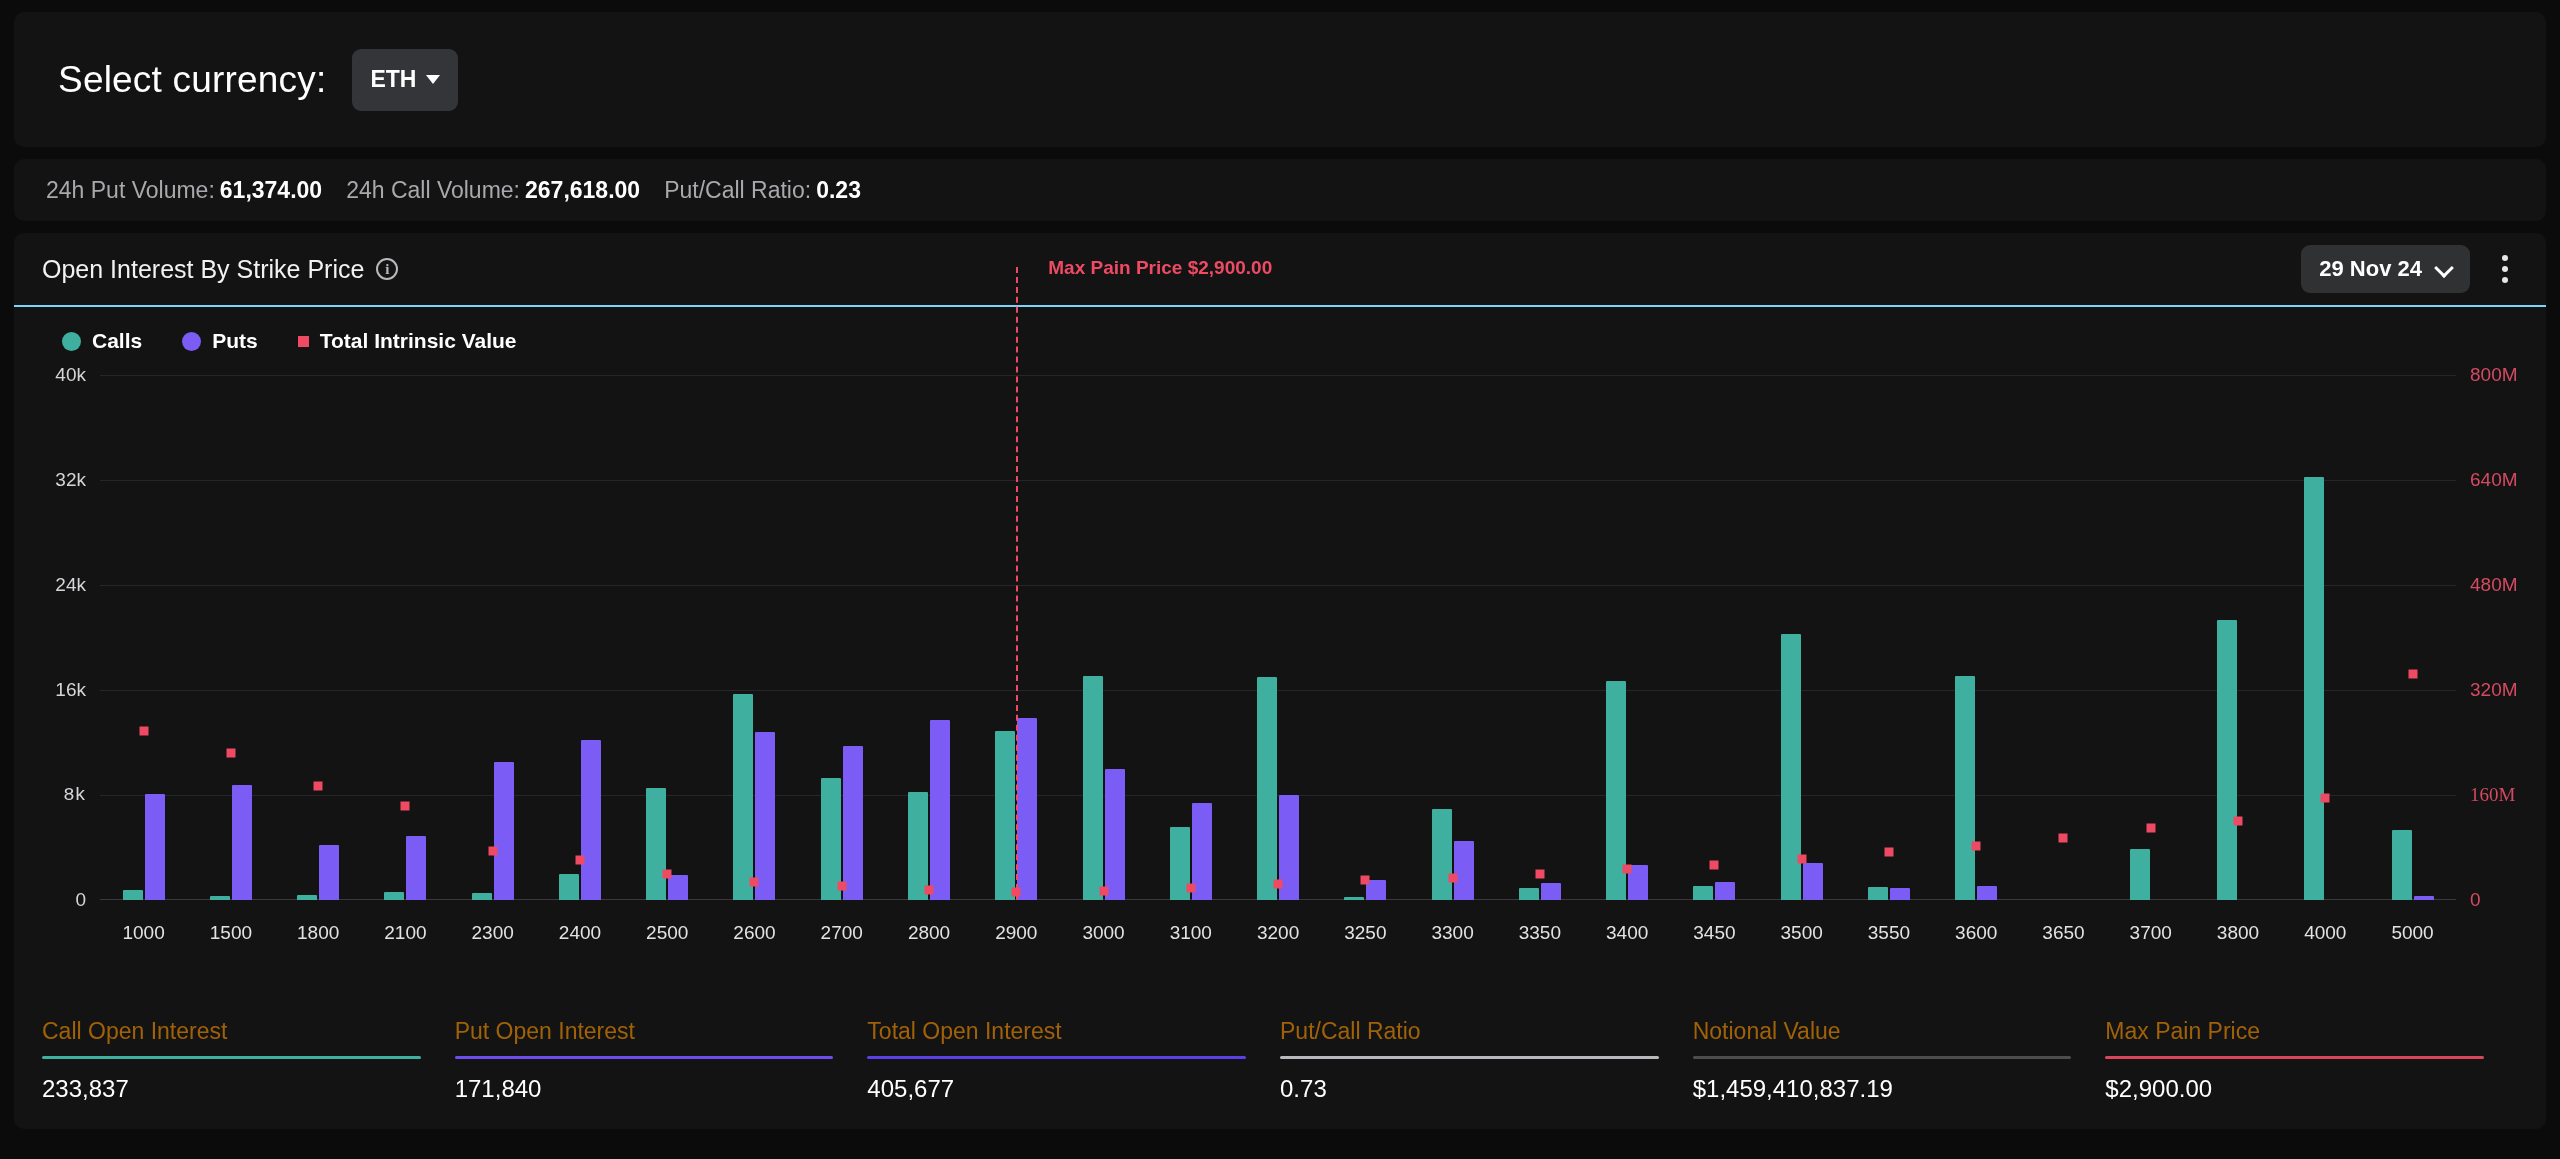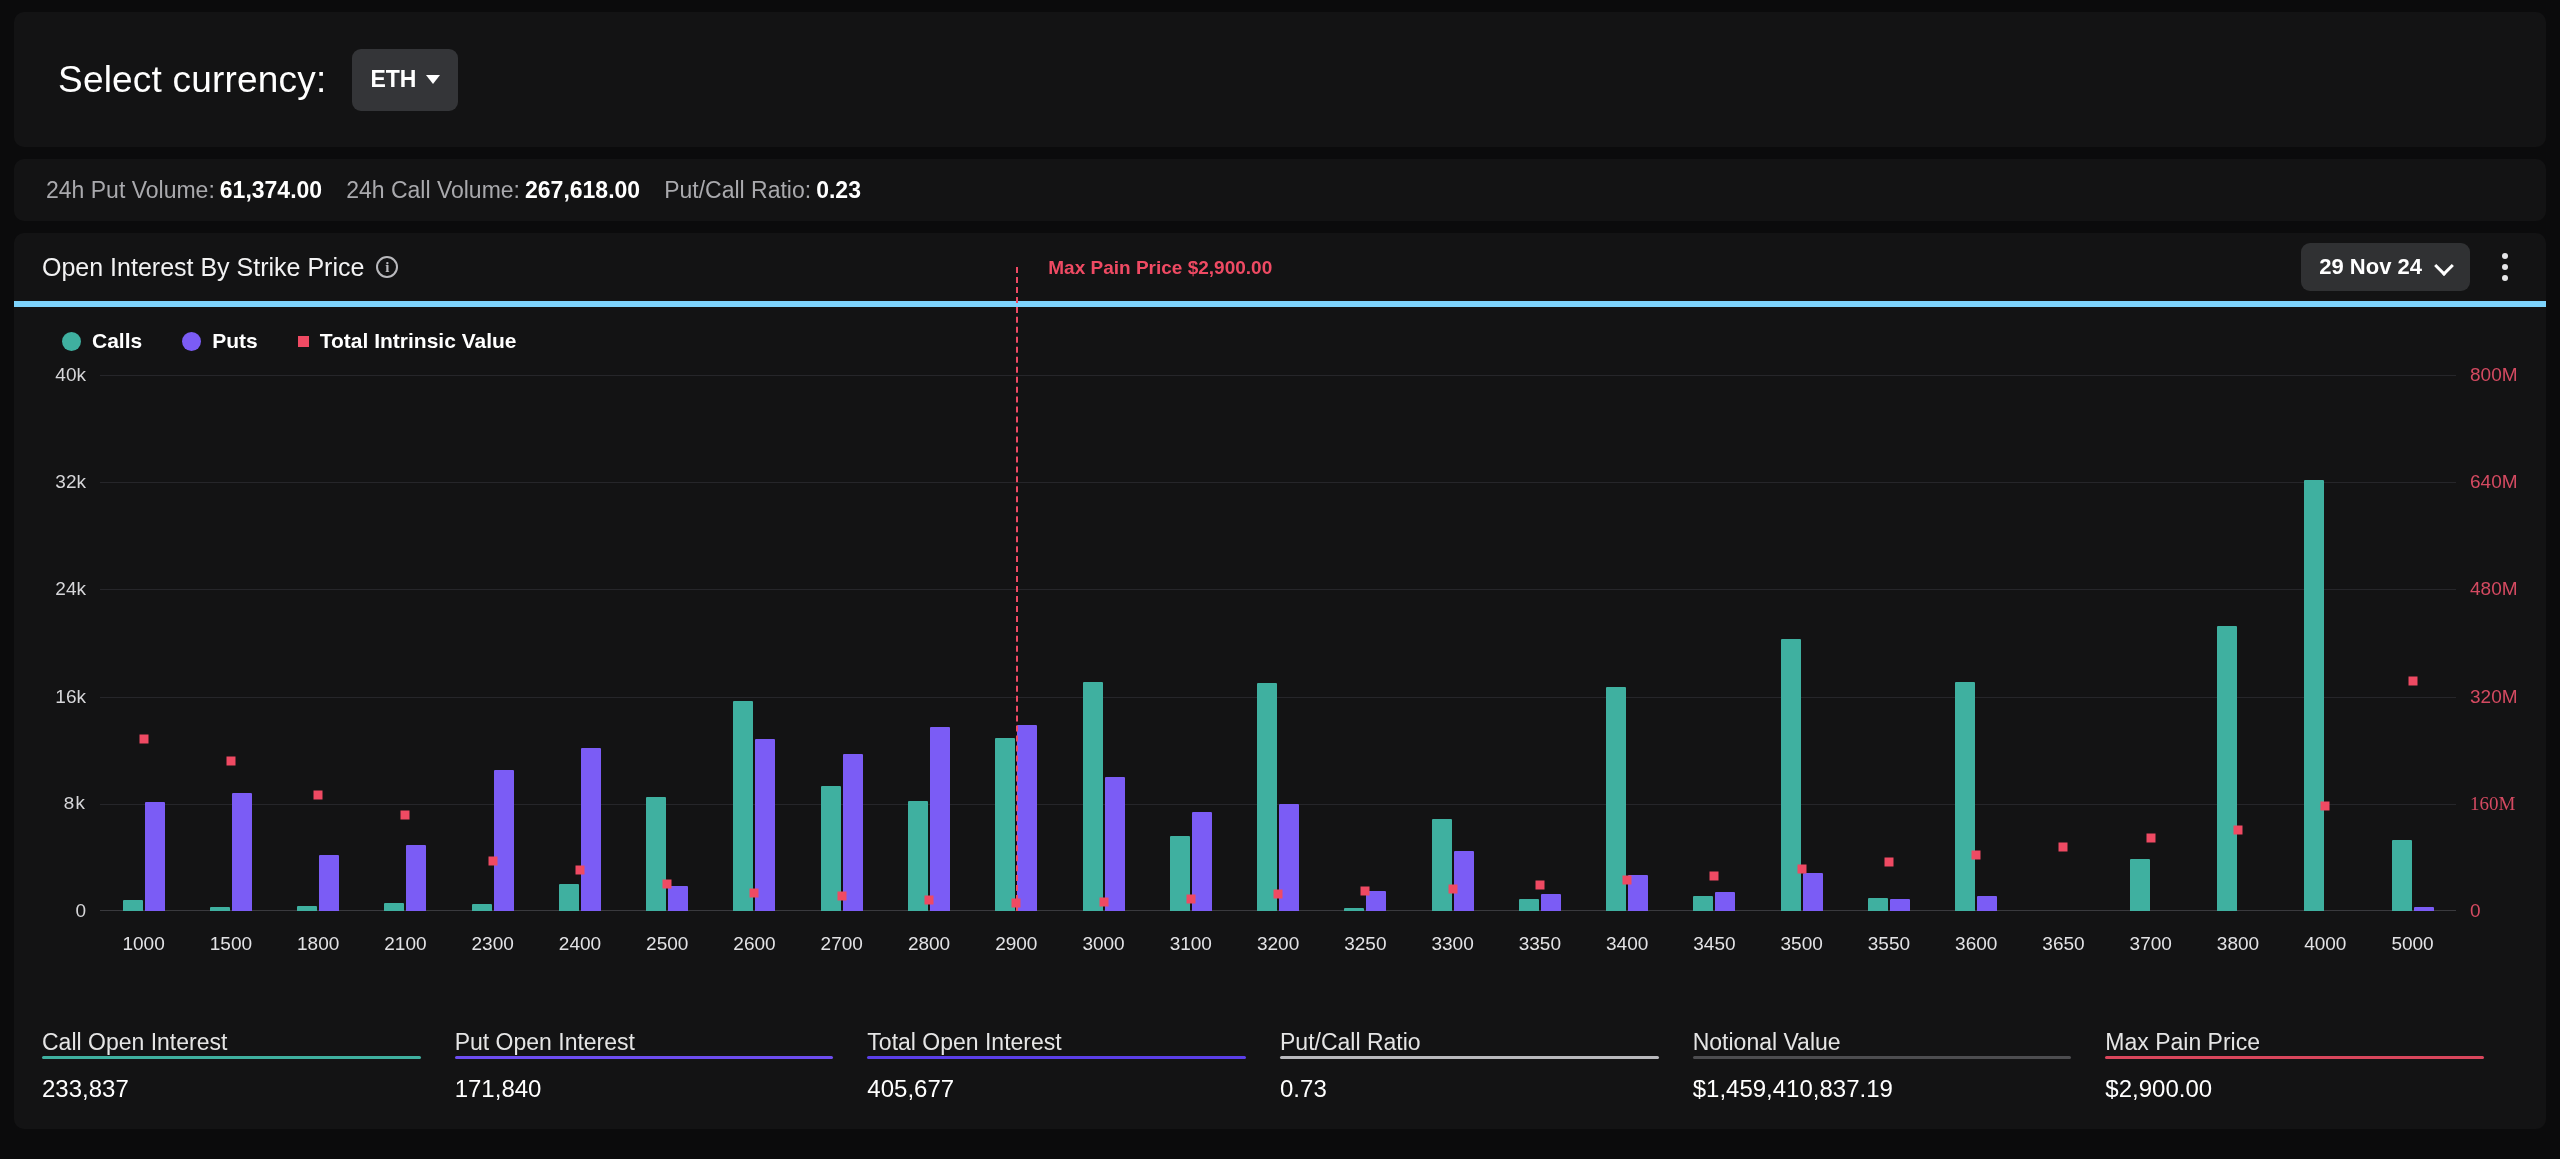--- a/index.html
+++ b/index.html
@@ -72,21 +72,21 @@
     background:var(--panel);
     border-radius:10px;
     height:896px;
     display:flex;flex-direction:column;
     overflow:hidden;
   }
   .card-head{
     height:74px;
     display:flex;align-items:center;
     padding:0 28px 0 28px;
-    border-bottom:6px solid #7dd3fc;
+    border-bottom:2px solid #7dd3fc;
   }
   .card-title{font-size:25px;font-weight:400;color:#f2f2f3;}
   .info-icon{
     margin-left:12px;
     width:22px;height:22px;border-radius:50%;
     border:2px solid #b9b9bd;
     display:inline-flex;align-items:center;justify-content:center;
     font-size:15px;font-weight:700;color:#b9b9bd;
     font-family:"Liberation Serif", serif;
     line-height:1;
@@ -176,21 +176,21 @@
     font-size:19px;font-weight:700;color:var(--tiv);white-space:nowrap;
   }
 
   
   .footer-stats{
     display:flex;
     padding:0 28px 26px 28px;
     gap:0;
   }
   .fstat{flex:1;padding-right:34px;}
-  .fstat-label{font-size:23px;color:#e5e5e5;}
+  .fstat-label{font-size:23px;color:#a16207;margin-bottom:11px;}
   .fstat-rule{height:3px;border-radius:2px;margin-bottom:16px;}
   .fstat-value{font-size:24px;color:#fff;}
 </style>
 </head>
 <body>
 
 <div class="page">
 
   <div class="currency-bar">
     <span class="currency-label">Select currency:</span>

